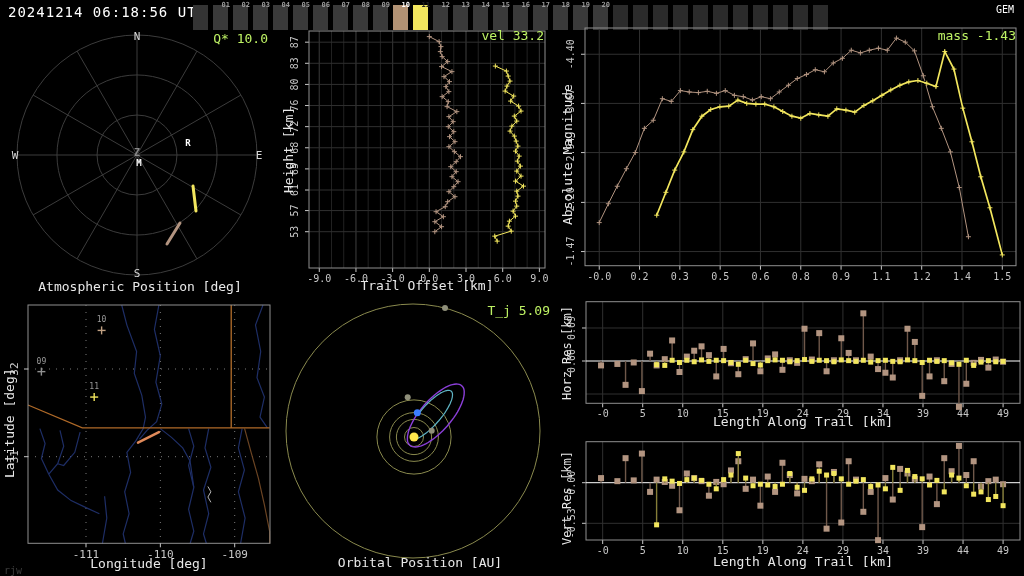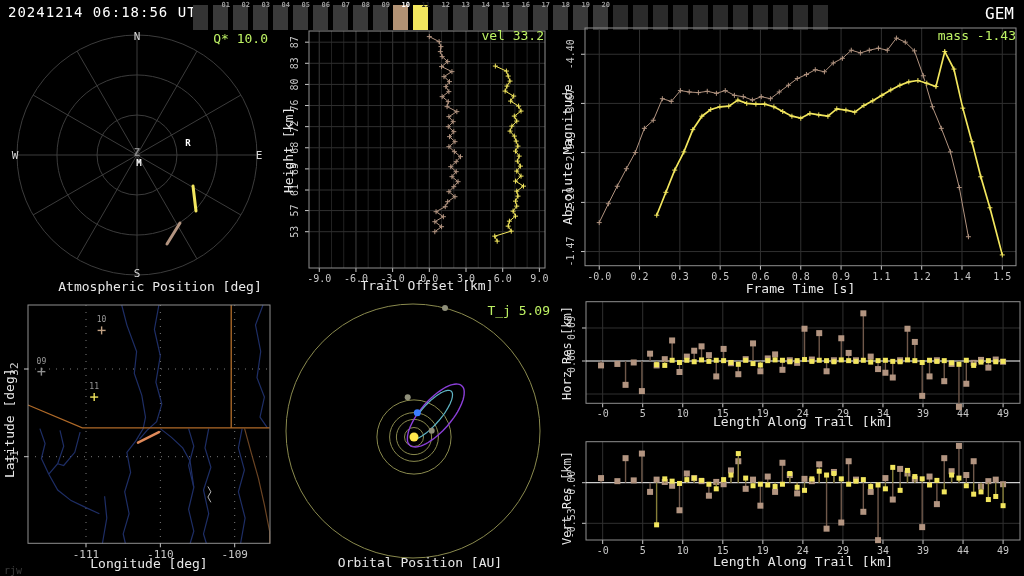--- a/index.html
+++ b/index.html
@@ -6,21 +6,21 @@
   body{width:1024px;height:576px;background:#000;position:relative;overflow:hidden;
        font-family:"DejaVu Sans Mono",monospace;color:#fff;}
   .panel{position:absolute;}
   .panel svg{position:absolute;left:0;top:0;display:block;}
   .anno{position:absolute;font-size:13px;color:#bef264;white-space:pre;}
   .xlab{position:absolute;font-size:13px;color:#e8e8e8;text-align:center;white-space:pre;}
   .vlabel{position:absolute;writing-mode:vertical-rl;transform:rotate(180deg);
           font-size:13px;color:#e8e8e8;text-align:center;white-space:pre;}
   #topbar{position:absolute;left:0;top:0;width:1024px;height:25px;background:#000;}
   #timestamp{position:absolute;left:8px;top:4px;font-size:14px;letter-spacing:1px;color:#fff;}
-  #shower{position:absolute;right:10px;top:4px;font-size:16px;color:#fff;}
+  #shower{position:absolute;right:10px;top:4px;font-size:10px;color:#fff;}
   #frames{position:absolute;left:193px;top:5px;display:flex;gap:5px;}
   .fbox{width:15px;height:25px;background:#3a3a3a;position:relative;flex:0 0 auto;}
   .fbox.blank{background:#343434;}
   .fbox.trail{background:#2b2b2b;}
   .fbox.tan{background:#b29274;}
   .fbox.yellow{background:#f2e65e;}
   .flabel{position:absolute;right:-2px;top:-4px;font-size:7px;font-weight:bold;color:#9a9a9a;}
   .fbox.tan .flabel{color:#fff;}
   .fbox.yellow .flabel{color:#222;}
   #watermark{position:absolute;left:4px;top:565px;font-size:10px;color:#3a3a3a;text-align:right;}
@@ -128,21 +128,21 @@
       <line x1="180" y1="198" x2="167" y2="219" stroke="#b29480" stroke-width="3" stroke-linecap="round"></line>
       <text x="137" y="15" fill="#d8d8d8" font-size="11" text-anchor="middle" font-family="DejaVu Sans Mono, monospace" font-weight="normal">N</text>
       <text x="259" y="134" fill="#d8d8d8" font-size="11" text-anchor="middle" font-family="DejaVu Sans Mono, monospace" font-weight="normal">E</text>
       <text x="137" y="252" fill="#d8d8d8" font-size="11" text-anchor="middle" font-family="DejaVu Sans Mono, monospace" font-weight="normal">S</text>
       <text x="15" y="134" fill="#d8d8d8" font-size="11" text-anchor="middle" font-family="DejaVu Sans Mono, monospace" font-weight="normal">W</text>
       <text x="137" y="131" fill="#8a8a8a" font-size="10" text-anchor="middle" font-family="DejaVu Sans Mono, monospace" font-weight="bold">Z</text>
       <text x="139" y="141" fill="#ffffff" font-size="9" text-anchor="middle" font-family="DejaVu Sans Mono, monospace" font-weight="bold">M</text>
       <text x="188" y="121" fill="#ffffff" font-size="9" text-anchor="middle" font-family="DejaVu Sans Mono, monospace" font-weight="bold">R</text>
     </svg>
   <div class="anno" style="right:12px;top:6px;">Q* 10.0</div>
-  <div class="xlab" style="left:0;top:254px;width:280px;padding-left:20px;">Atmospheric Position [deg]</div>
+  <div class="xlab" style="left:0;top:254px;width:280px;">Atmospheric Position [deg]</div>
 </div>
 
 <div class="panel" id="p-trail" style="left:280px;top:25px;width:280px;height:270px;">
   <svg width="280" height="270">
       <line x1="39.27150259067358" x2="39.27150259067358" y1="6" y2="243" stroke="#222222"></line>
       <line x1="51.49948186528497" x2="51.49948186528497" y1="6" y2="243" stroke="#222222"></line>
       <line x1="63.72746113989637" x2="63.72746113989637" y1="6" y2="243" stroke="#222222"></line>
       <line x1="75.95544041450776" x2="75.95544041450776" y1="6" y2="243" stroke="#222222"></line>
       <line x1="88.18341968911918" x2="88.18341968911918" y1="6" y2="243" stroke="#222222"></line>
       <line x1="100.41139896373058" x2="100.41139896373058" y1="6" y2="243" stroke="#222222"></line>
@@ -590,21 +590,20 @@
         <line x1="411.9326683291771" x2="411.9326683291771" y1="114.29971671388101" y2="119.29971671388101" stroke="#f2e65e" stroke-width="1"></line>
         <line x1="418.2998753117207" x2="423.2998753117207" y1="151.81501416430592" y2="151.81501416430592" stroke="#f2e65e" stroke-width="1"></line>
         <line x1="420.7998753117207" x2="420.7998753117207" y1="149.31501416430592" y2="154.31501416430592" stroke="#f2e65e" stroke-width="1"></line>
         <line x1="427.4357855361596" x2="432.4357855361596" y1="182.79008498583568" y2="182.79008498583568" stroke="#f2e65e" stroke-width="1"></line>
         <line x1="429.9357855361596" x2="429.9357855361596" y1="180.29008498583568" y2="185.29008498583568" stroke="#f2e65e" stroke-width="1"></line>
         <line x1="439.79613466334166" x2="444.79613466334166" y1="229.92606232294617" y2="229.92606232294617" stroke="#f2e65e" stroke-width="1"></line>
         <line x1="442.29613466334166" x2="442.29613466334166" y1="227.42606232294617" y2="232.42606232294617" stroke="#f2e65e" stroke-width="1"></line>
       </g>
     </svg>
   <div class="anno" style="right:8px;top:3px;">mass -1.43</div>
-  <div class="xlab" style="left:25px;top:256px;width:431px;">Frame Time [s]</div>
   <div class="vlabel" style="left:0px;top:35px;height:190px;">Absolute Magnitude</div>
 </div>
 
 <div class="panel" id="p-map" style="left:0;top:295px;width:280px;height:281px;">
   <svg width="280" height="281">
       <line x1="86" x2="86" y1="10" y2="248.3" stroke="#7a7a7a" stroke-width="1" stroke-dasharray="1 6"></line>
       <line x1="160.35" x2="160.35" y1="10" y2="248.3" stroke="#7a7a7a" stroke-width="1" stroke-dasharray="1 6"></line>
       <line x1="234.7" x2="234.7" y1="10" y2="248.3" stroke="#7a7a7a" stroke-width="1" stroke-dasharray="1 6"></line>
       <line x1="28" x2="270" y1="74" y2="74" stroke="#7a7a7a" stroke-width="1" stroke-dasharray="1 6"></line>
       <line x1="28" x2="270" y1="161.7" y2="161.7" stroke="#7a7a7a" stroke-width="1" stroke-dasharray="1 6"></line>

